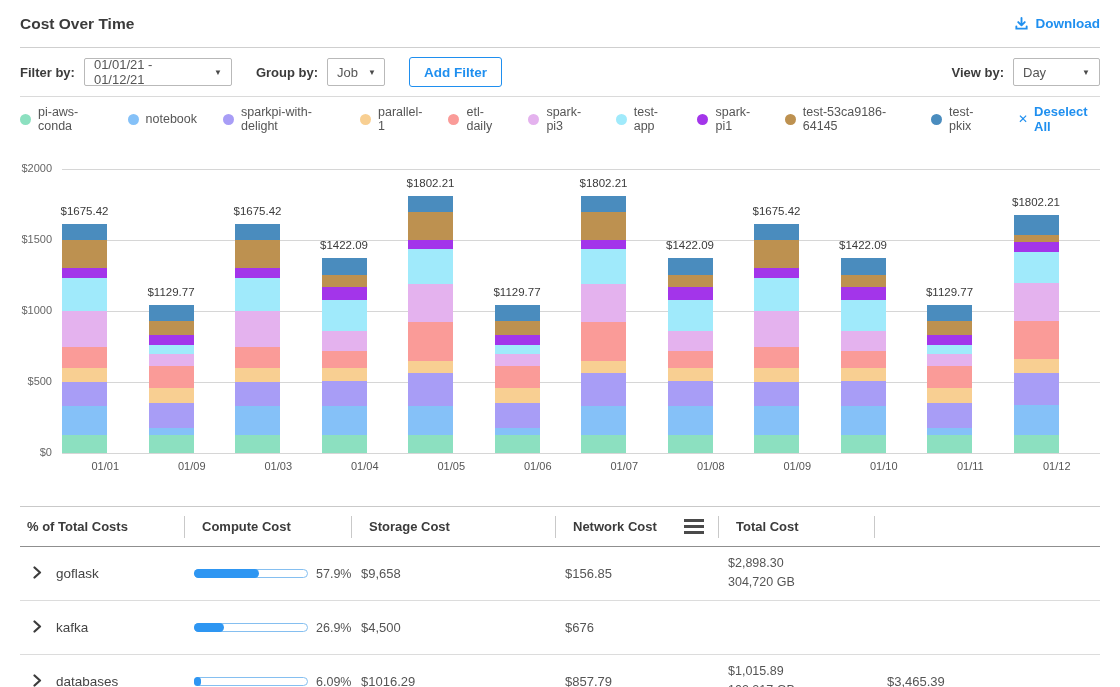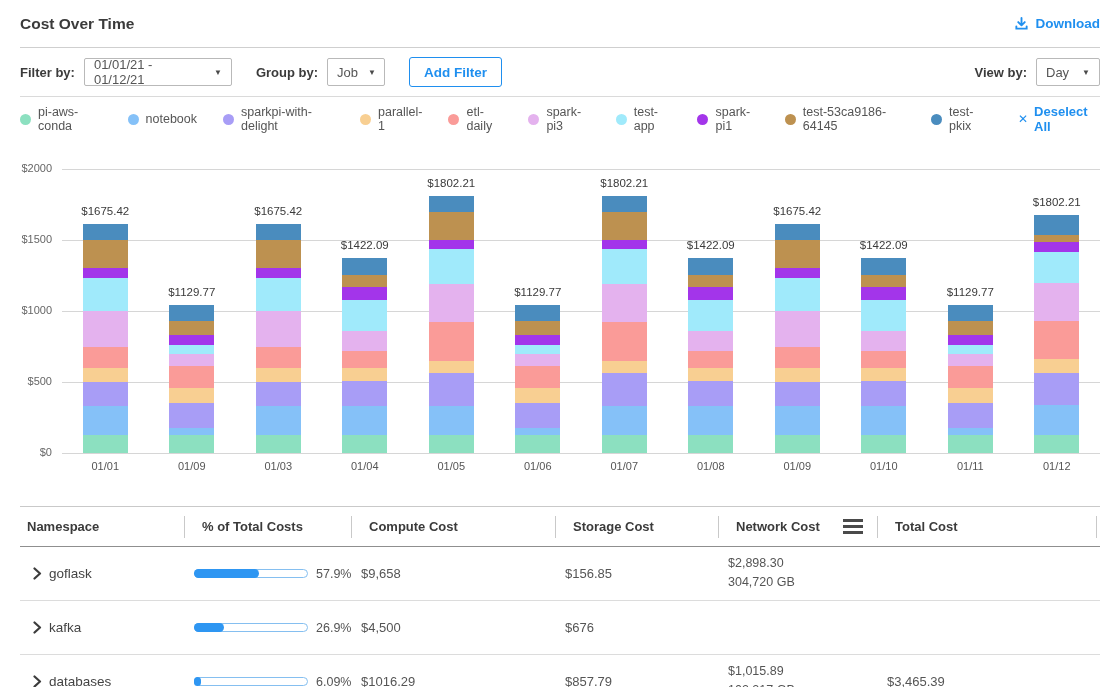--- a/index.html
+++ b/index.html
@@ -16,21 +16,21 @@
   
   .toolbar { height:49px; margin:0 20px; display:flex; align-items:center;
     border-bottom:1px solid #dadada; }
   .lbl { font-size:13px; font-weight:bold; color:#3b3b3b; margin-right:9px; }
   .select { height:28px; border:1px solid #b9b9b9; border-radius:2px; background:#fff;
     display:flex; align-items:center; justify-content:space-between; padding:0 9px;
     font-size:13px; color:#555; cursor:pointer; }
   .select .caret { font-size:8px; color:#4a4a4a; margin-left:10px; }
   .sel-date { width:148px; margin-right:24px; }
   .sel-job  { width:58px;  margin-right:24px; }
-  .sel-day  { width:64px; }
+  .sel-day  { width:87px; }
   .btn-add { height:30px; padding:0 14px; border:1px solid #1f8fef; border-radius:3px;
     background:#fff; color:#1f8fef; font-weight:bold; font-size:13.5px; cursor:pointer;
     font-family:inherit; }
   .spacer { flex:1; }
 
   
   .legend-row { height:44px; display:flex; align-items:center; justify-content:center;
     gap:26px; margin:0 20px; }
   .legend-item { display:flex; align-items:center; gap:7px; font-size:12.5px;
     color:#555; cursor:pointer; }
@@ -40,21 +40,21 @@
   .deselect .x { font-size:12px; }
 
   
   .chart { position:relative; margin:0 20px; height:350px; }
   .y-axis { position:absolute; left:0; top:0; width:32px; height:100%; }
   .ytick { position:absolute; right:0; font-size:11px; color:#666; white-space:nowrap; }
   .plot { position:absolute; left:42px; right:0; top:28px; height:284px; }
   .gline { position:absolute; left:0; right:0; height:1px; background:#d6d6d6; }
   .bars { position:absolute; left:0; right:0; top:0; bottom:0; display:flex;
     align-items:flex-end; }
-  .slot { flex:1; display:flex; justify-content:center; }
+  .slot { flex:1; display:flex; justify-content:flex-start; }
   .bar { width:45px; position:relative; display:flex; flex-direction:column-reverse; }
   .seg { width:100%; }
   .total-label { position:absolute; left:50%; transform:translateX(-50%);
     bottom:calc(100% + 7px); font-size:11.5px; color:#3a3a3a; white-space:nowrap; }
   .x-axis { position:absolute; left:42px; right:0; top:319px; display:flex; }
   .xtick { flex:1; text-align:center; font-size:11px; color:#555; }
 
   
   .table { margin:15px 20px 0 20px; border-top:1px solid #c9c9c9; }
   .thead { display:grid; grid-template-columns:164px 167px 204px 163px 159px 222px;
@@ -64,21 +64,21 @@
   .th:first-child { padding-left:7px; }
   .th + .th::before, .th:last-child::after { content:""; position:absolute; left:0;
     top:9px; height:22px; width:1px; background:#c9c9c9; }
   .th:last-child::after { left:auto; right:2px; }
   .hamburger { margin-left:auto; margin-right:14px; display:flex;
     flex-direction:column; gap:3.5px; cursor:pointer; }
   .hamburger span { display:block; width:20px; height:2.5px; background:#4a4a4a; }
   .trow { display:grid; grid-template-columns:164px 167px 204px 163px 159px 222px;
     height:54px; align-items:center; border-bottom:1px solid #dcdcdc; }
   .td { font-size:13px; color:#555; padding-left:10px; }
-  .td-ns { display:flex; align-items:center; gap:7px; padding-left:13px;
+  .td-ns { display:flex; align-items:flex-start; gap:14px; padding-left:13px;
     color:#444; font-size:13.5px; }
   .td-pct { display:flex; align-items:center; gap:8px; }
   .pbar { width:114px; height:9px; border:1px solid #85bff0; border-radius:6px;
     position:relative; background:#fff; flex:none; }
   .pfill { position:absolute; left:-1px; top:-1px; bottom:-1px; border-radius:6px;
     background:#2e96f2; }
   .pct-label { font-size:12.5px; color:#555; }
   .td-net { display:flex; flex-direction:column; gap:3px; font-size:12.5px;
     line-height:1.25; }
   .chev { display:flex; align-items:center; cursor:pointer; }
@@ -376,21 +376,20 @@
       <div class="xtick">01/08</div>
       <div class="xtick">01/09</div>
       <div class="xtick">01/10</div>
       <div class="xtick">01/11</div>
       <div class="xtick">01/12</div>
     </div>
 </div>
 
 <div class="table">
   <div class="thead">
-    <div class="th">Namespace</div>
     <div class="th">% of Total Costs</div>
     <div class="th">Compute Cost</div>
     <div class="th">Storage Cost</div>
     <div class="th">
       <span>Network Cost</span>
       <span class="hamburger">
           <span></span>
           <span></span>
           <span></span>
         </span>

